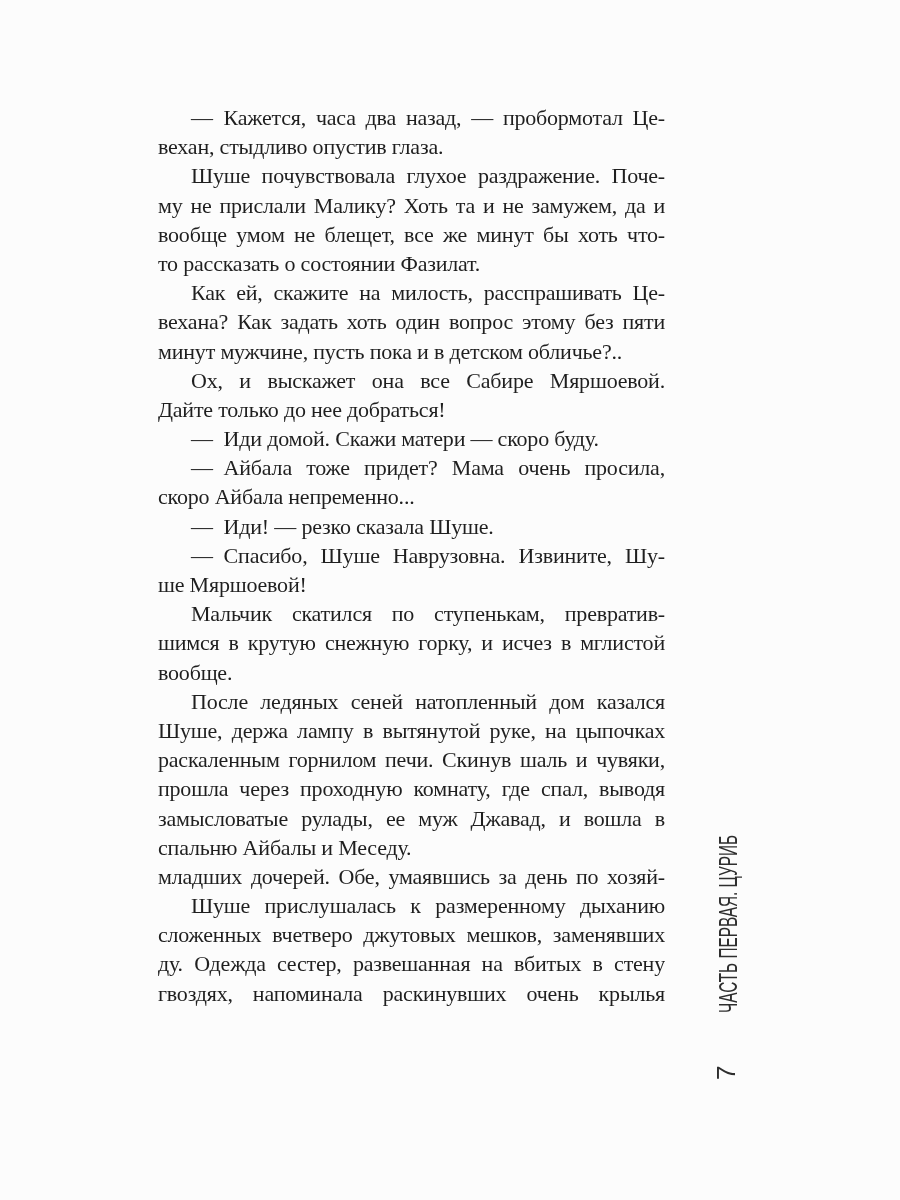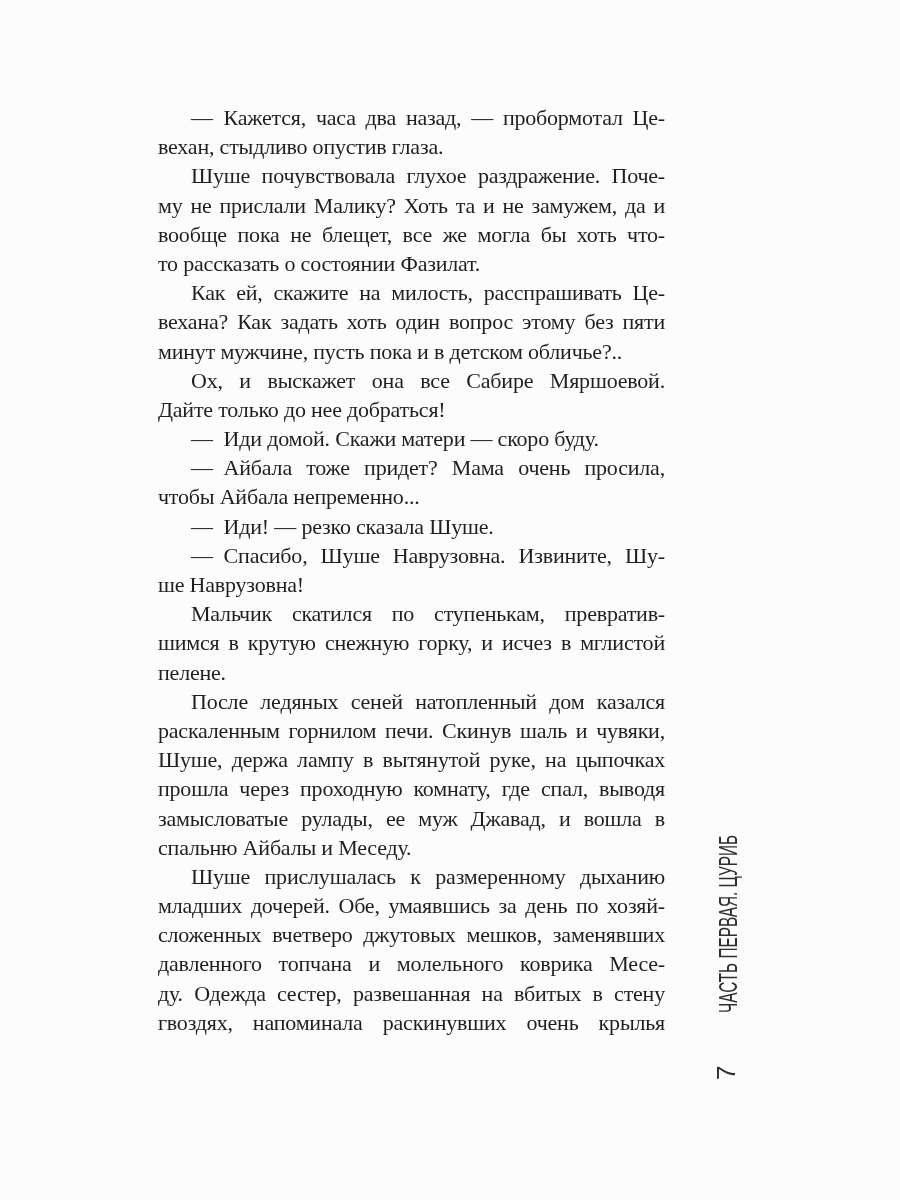--- a/index.html
+++ b/index.html
@@ -55,64 +55,63 @@
 <div id="book-page">
 
   <div id="text-block">
       <div class="para">
         <div class="line first">— Кажется, часа два назад, — пробормотал Це-</div>
         <div class="line last">вехан, стыдливо опустив глаза.</div>
       </div>
       <div class="para">
         <div class="line first">Шуше почувствовала глухое раздражение. Поче-</div>
         <div class="line">му не прислали Малику? Хоть та и не замужем, да и</div>
-        <div class="line">вообще пока не блещет, все же могла бы хоть что-</div>
+        <div class="line">вообще умом не блещет, все же минут бы хоть что-</div>
         <div class="line last">то рассказать о состоянии Фазилат.</div>
       </div>
       <div class="para">
         <div class="line first">Как ей, скажите на милость, расспрашивать Це-</div>
         <div class="line">вехана? Как задать хоть один вопрос этому без пяти</div>
         <div class="line last">минут мужчине, пусть пока и в детском обличье?..</div>
       </div>
       <div class="para">
         <div class="line first">Ох, и выскажет она все Сабире Мяршоевой.</div>
         <div class="line last">Дайте только до нее добраться!</div>
       </div>
       <div class="para">
         <div class="line first last">— Иди домой. Скажи матери — скоро буду.</div>
       </div>
       <div class="para">
         <div class="line first">— Айбала тоже придет? Мама очень просила,</div>
-        <div class="line last">чтобы Айбала непременно...</div>
+        <div class="line last">скоро Айбала непременно...</div>
       </div>
       <div class="para">
         <div class="line first last">— Иди! — резко сказала Шуше.</div>
       </div>
       <div class="para">
         <div class="line first">— Спасибо, Шуше Наврузовна. Извините, Шу-</div>
-        <div class="line last">ше Наврузовна!</div>
+        <div class="line last">ше Мяршоевой!</div>
       </div>
       <div class="para">
         <div class="line first">Мальчик скатился по ступенькам, превратив-</div>
         <div class="line">шимся в крутую снежную горку, и исчез в мглистой</div>
-        <div class="line last">пелене.</div>
+        <div class="line last">вообще.</div>
       </div>
       <div class="para">
         <div class="line first">После ледяных сеней натопленный дом казался</div>
+        <div class="line">Шуше, держа лампу в вытянутой руке, на цыпочках</div>
         <div class="line">раскаленным горнилом печи. Скинув шаль и чувяки,</div>
-        <div class="line">Шуше, держа лампу в вытянутой руке, на цыпочках</div>
         <div class="line">прошла через проходную комнату, где спал, выводя</div>
         <div class="line">замысловатые рулады, ее муж Джавад, и вошла в</div>
         <div class="line last">спальню Айбалы и Меседу.</div>
       </div>
       <div class="para">
+        <div class="line">младших дочерей. Обе, умаявшись за день по хозяй-</div>
         <div class="line first">Шуше прислушалась к размеренному дыханию</div>
-        <div class="line">младших дочерей. Обе, умаявшись за день по хозяй-</div>
         <div class="line">сложенных вчетверо джутовых мешков, заменявших</div>
-        <div class="line">давленного топчана и молельного коврика Месе-</div>
         <div class="line">ду. Одежда сестер, развешанная на вбитых в стену</div>
         <div class="line">гвоздях, напоминала раскинувших очень крылья</div>
       </div>
     </div>
 
   <svg id="sidebar-head-svg" width="70" height="215" viewBox="0 0 70 215">
     <text class="side-text" transform="translate(47,198) rotate(-90)" font-size="26" textLength="178" lengthAdjust="spacingAndGlyphs">ЧАСТЬ ПЕРВАЯ. ЦУРИБ</text>
   </svg>
 
   <svg id="page-number-svg" width="70" height="70" viewBox="0 0 70 70">

